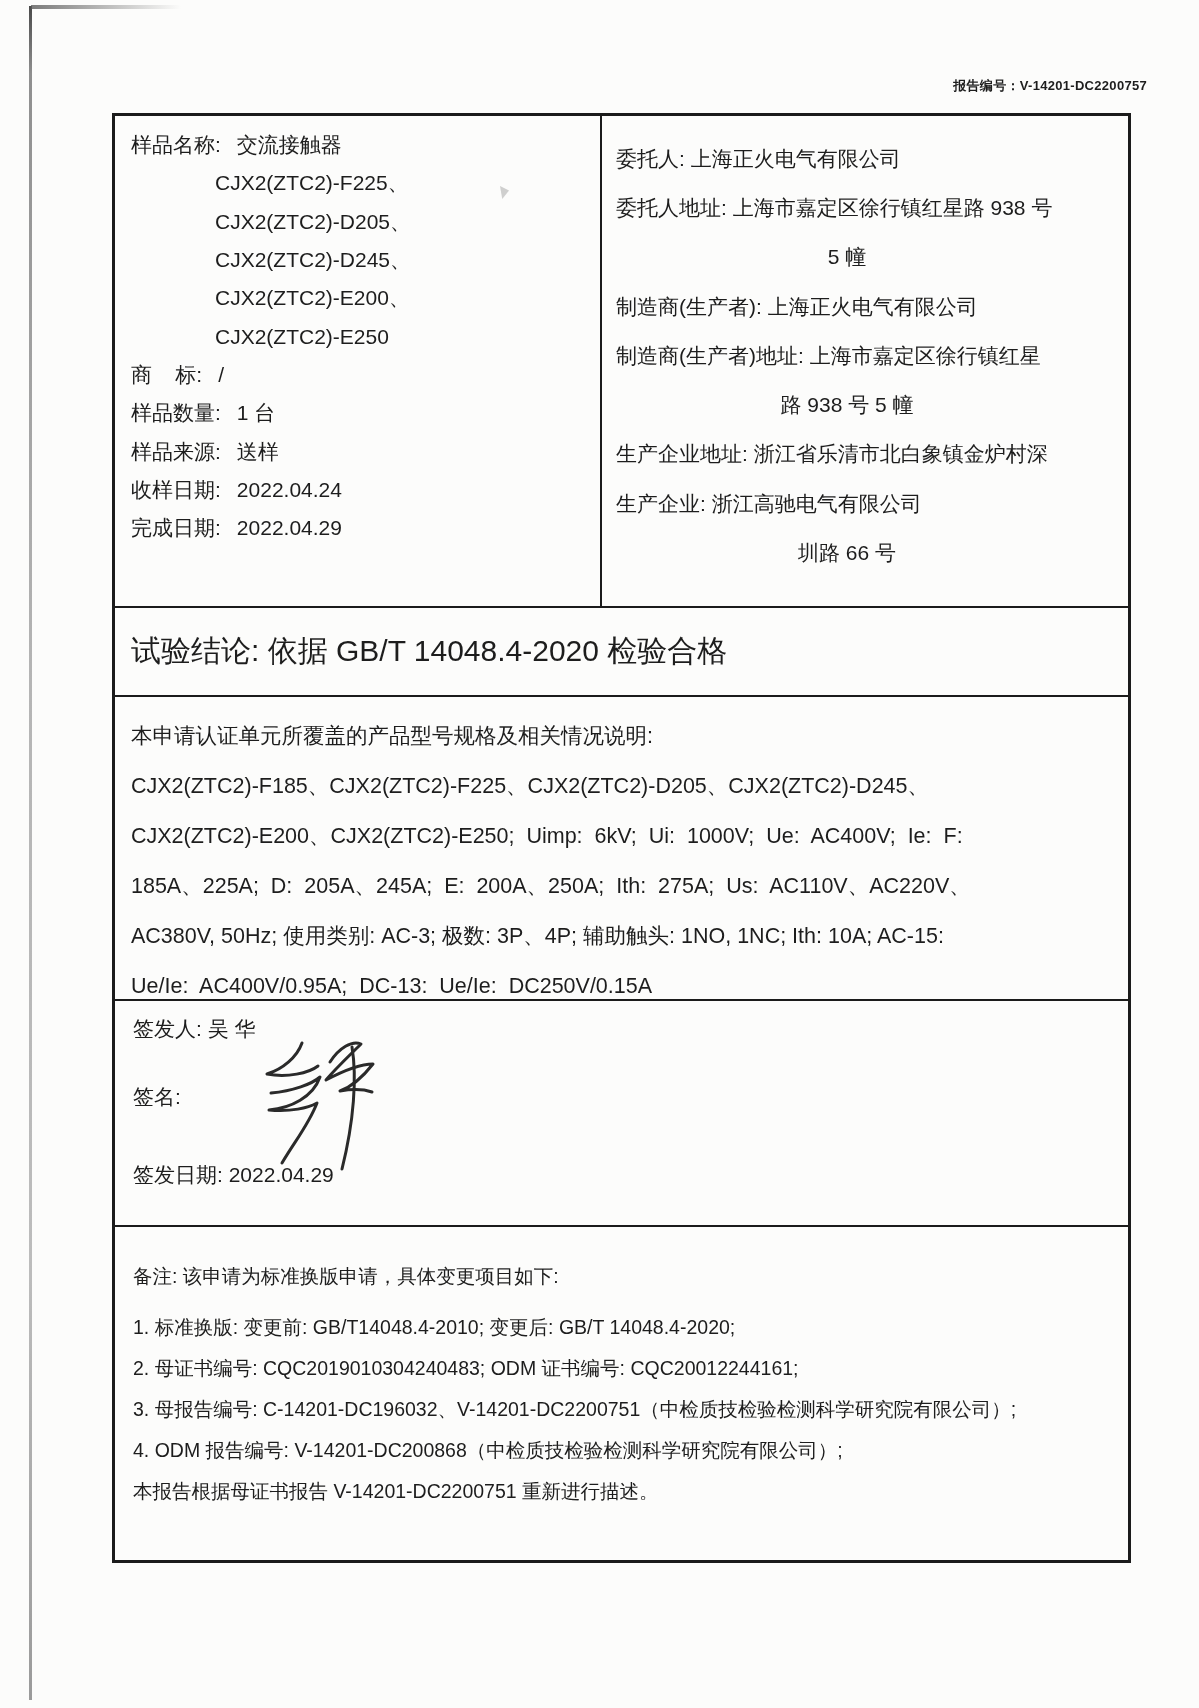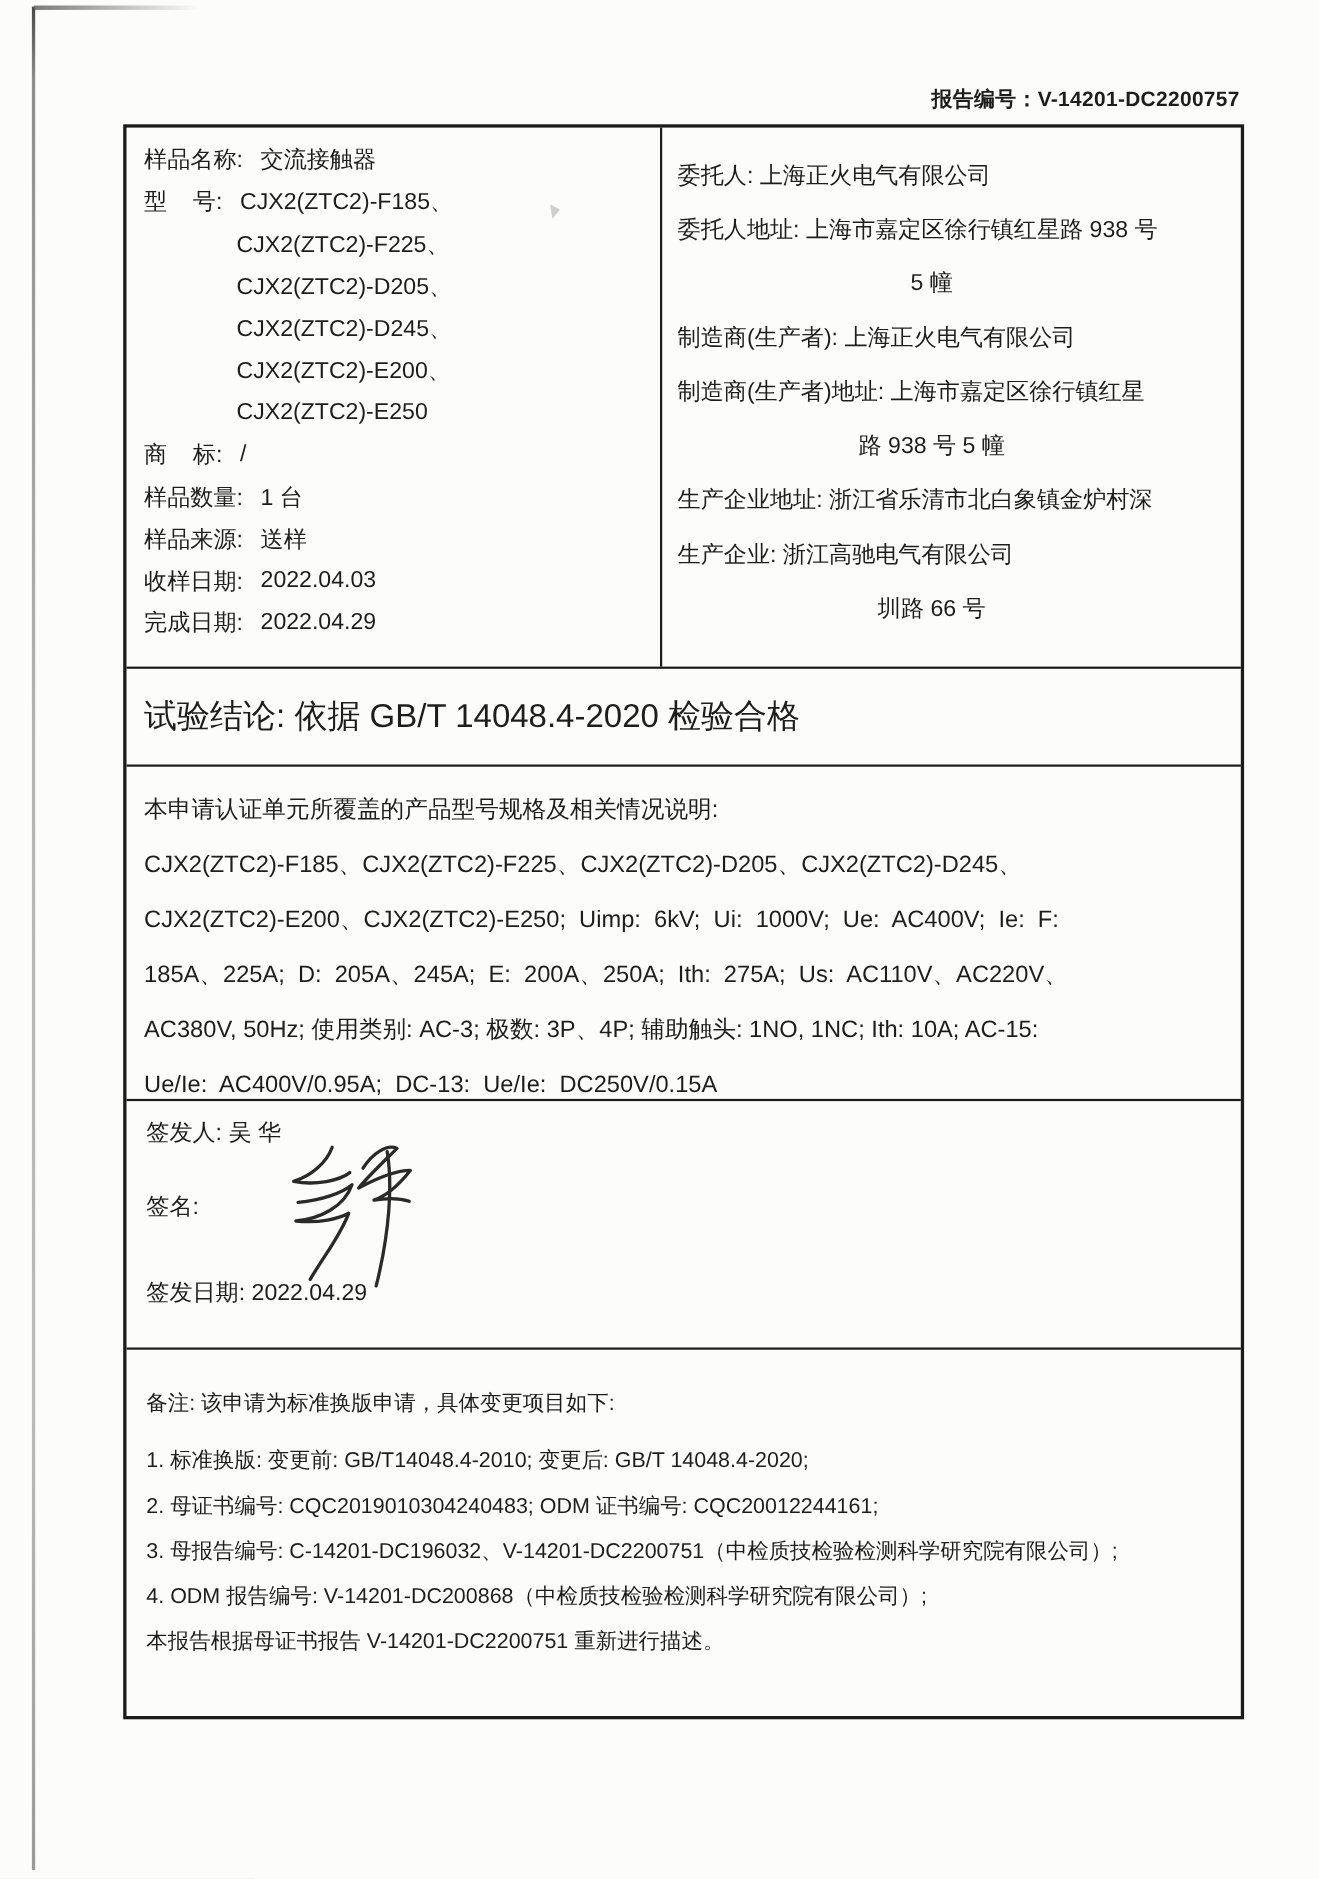--- a/index.html
+++ b/index.html
@@ -20,22 +20,22 @@
   .scan-edge-top {
     position:absolute; left:31px; top:5px; width:150px; height:4px;
     background:linear-gradient(90deg, rgba(90,90,90,.8), rgba(200,200,200,0));
   }
   .scan-speck {
     position:absolute; left:500px; top:186px; width:9px; height:13px;
     background:#a9a9a9; opacity:.55;
     clip-path:polygon(0 0, 100% 35%, 25% 100%);
   }
   .report-no {
-    position:absolute; top:77px; right:72px;
-    font-size:19px; font-weight:bold; letter-spacing:.3px;
+    position:absolute; top:77px; right:52px;
+    font-size:13px; font-weight:bold; letter-spacing:.3px;
     white-space:pre-wrap;
   }
   .doc-table {
     position:absolute; left:112px; top:113px; width:1019px; height:1450px;
     border:3px solid #1b1b1b;
     background:transparent;
   }
   .section { border-bottom:2px solid #1b1b1b; position:relative; }
   .section:last-child { border-bottom:none; }
 
@@ -80,39 +80,36 @@
 
   <div class="report-no">报告编号：V-14201-DC2200757</div>
 
   <div class="doc-table">
 
     <div class="section top-section">
       <div class="cell-left">
         <div class="row">
           <span class="lbl">样品名称:</span><span>交流接触器</span>
         </div>
-        <div class="row">
-          <span class="lbl">型    号:</span><span>CJX2(ZTC2)-F185、</span>
-        </div>
         <div class="row indent"><span>CJX2(ZTC2)-F225、</span></div>
         <div class="row indent"><span>CJX2(ZTC2)-D205、</span></div>
         <div class="row indent"><span>CJX2(ZTC2)-D245、</span></div>
         <div class="row indent"><span>CJX2(ZTC2)-E200、</span></div>
         <div class="row indent"><span>CJX2(ZTC2)-E250</span></div>
         <div class="row">
           <span class="lbl">商    标:</span><span>/</span>
         </div>
         <div class="row">
           <span class="lbl">样品数量:</span><span>1 台</span>
         </div>
         <div class="row">
           <span class="lbl">样品来源:</span><span>送样</span>
         </div>
         <div class="row">
-          <span class="lbl">收样日期:</span><span>2022.04.03</span>
+          <span class="lbl">收样日期:</span><span>2022.04.24</span>
         </div>
         <div class="row">
           <span class="lbl">完成日期:</span><span>2022.04.29</span>
         </div>
       </div>
       <div class="cell-right">
         <div class="row">委托人: 上海正火电气有限公司</div>
         <div class="row">委托人地址: 上海市嘉定区徐行镇红星路 938 号</div>
         <div class="row center">5 幢</div>
         <div class="row">制造商(生产者): 上海正火电气有限公司</div>

